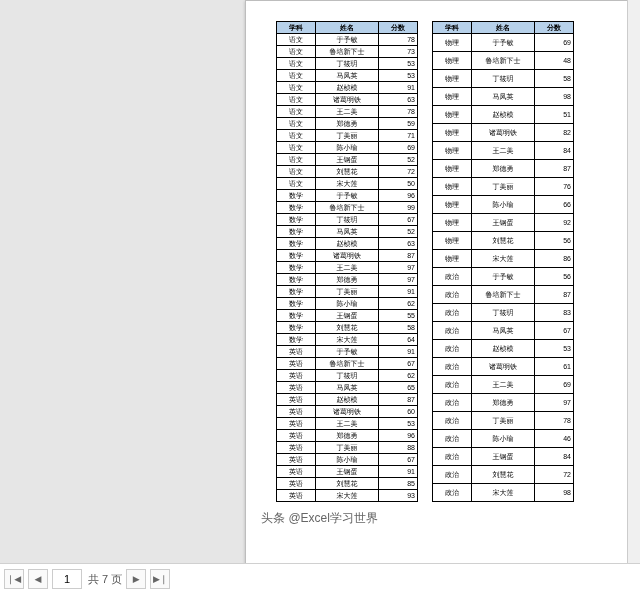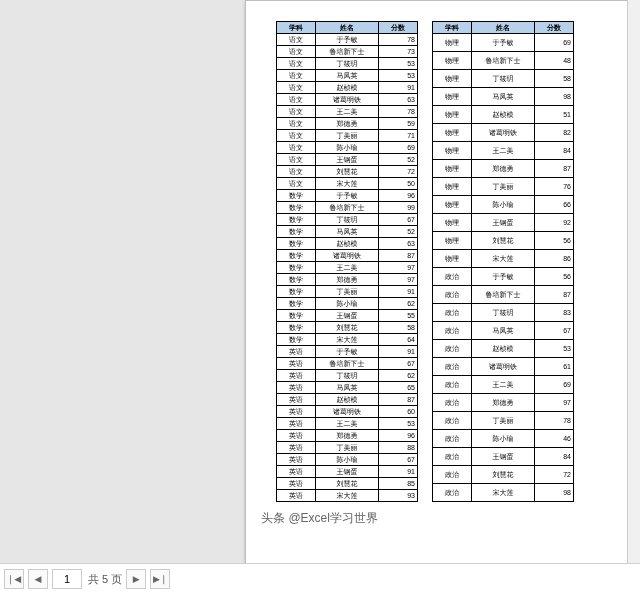--- a/index.html
+++ b/index.html
@@ -486,17 +486,17 @@
     </div>
     <div id="watermark">头条 @Excel学习世界</div>
   </div>
 
   <div id="scroll-y"></div>
 
   <div id="pagebar">
     <div class="pg-btn">❘◀</div>
     <div class="pg-btn">◀</div>
     <input class="pg-input" value="1" style="">
-    <span class="pg-total">共 5 页</span>
+    <span class="pg-total">共 7 页</span>
     <div class="pg-btn">▶</div>
     <div class="pg-btn">▶❘</div>
   </div>
 </div>
 
 </body></html>

